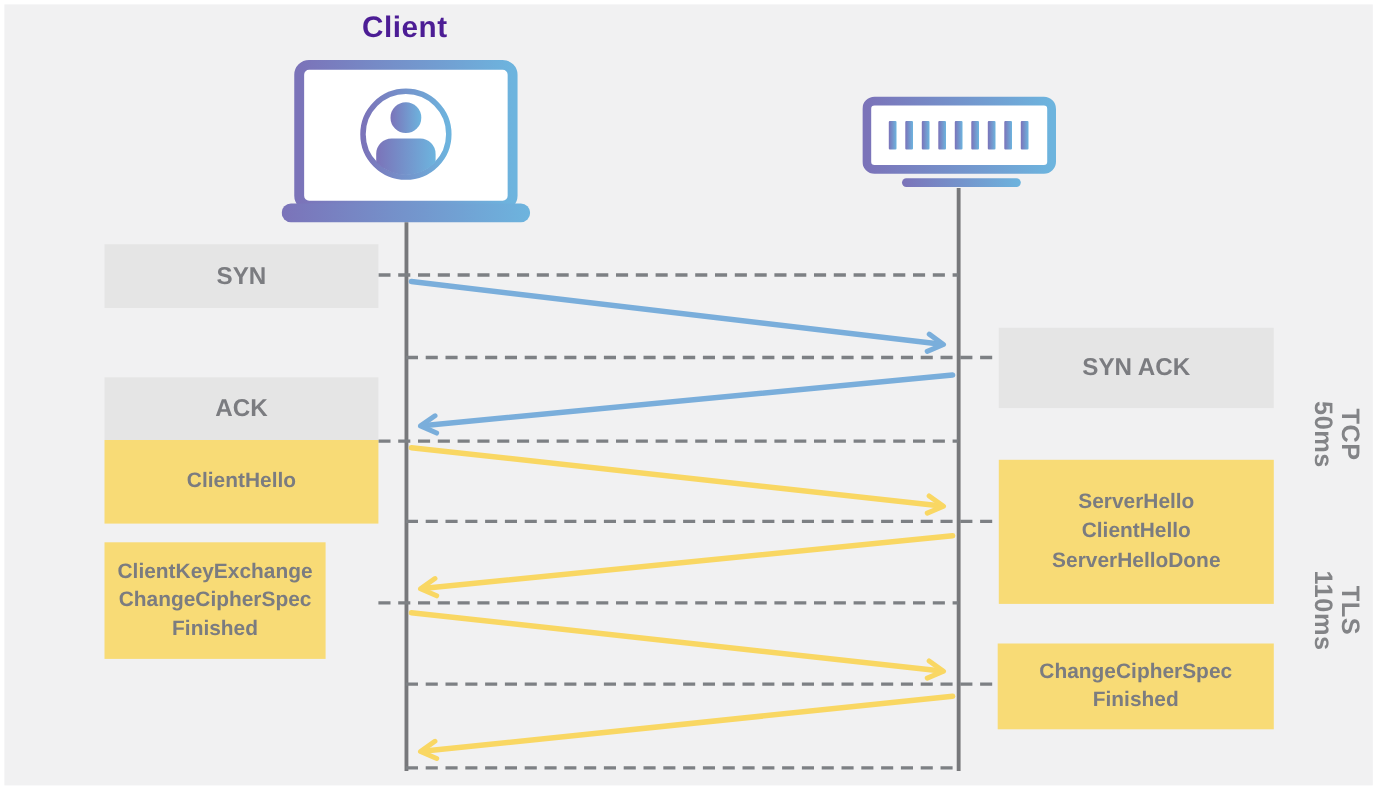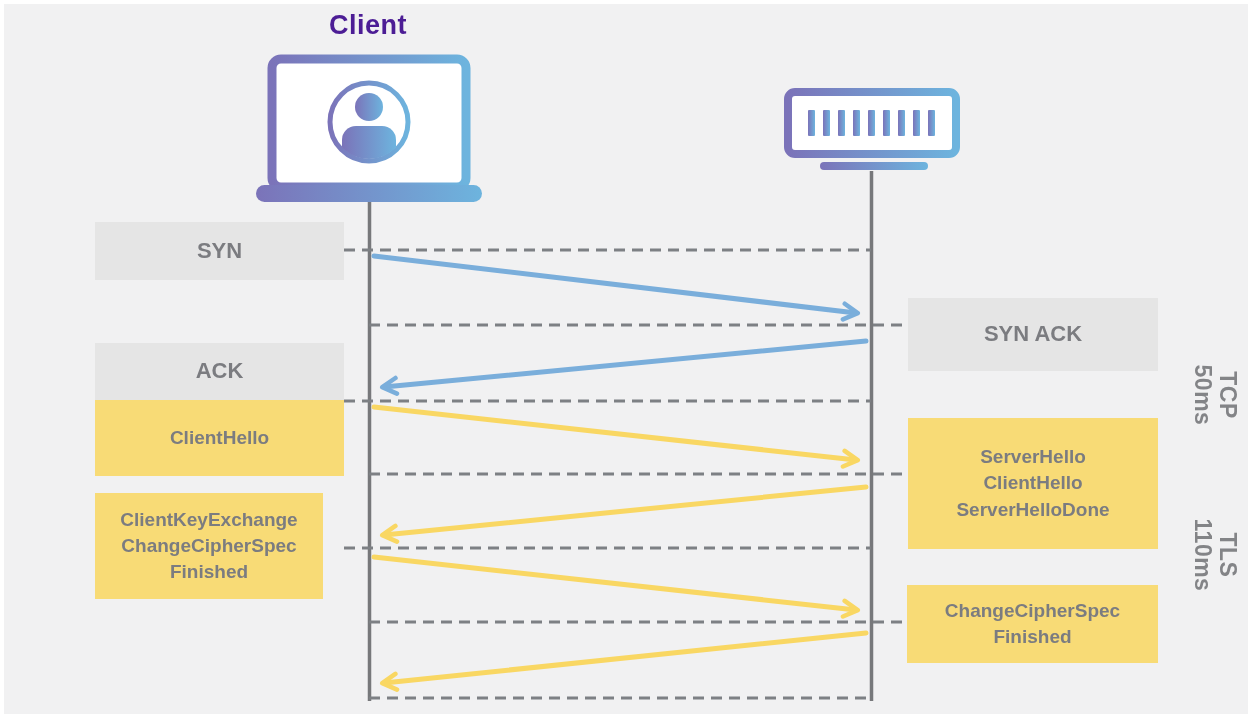--- a/index.html
+++ b/index.html
@@ -119,21 +119,21 @@
   <div class="msg yellow" style="left:95px;top:400px;width:249px;height:76px;font-size:19px;">
     <span>ClientHello</span>
   </div>
 
   <div class="msg yellow" style="left:908px;top:418px;width:250px;height:131px;font-size:19px;">
     <span>ServerHello</span>
     <span>ClientHello</span>
     <span>ServerHelloDone</span>
   </div>
 
-  <div class="msg yellow" style="left:95px;top:493px;width:228px;height:106px;font-size:19px;">
+  <div class="msg yellow" style="left:95px;top:493px;width:201px;height:106px;font-size:19px;">
     <span>ClientKeyExchange</span>
     <span>ChangeCipherSpec</span>
     <span>Finished</span>
   </div>
 
   <div class="msg yellow" style="left:907px;top:585px;width:251px;height:78px;font-size:19px;">
     <span>ChangeCipherSpec</span>
     <span>Finished</span>
   </div>
 

